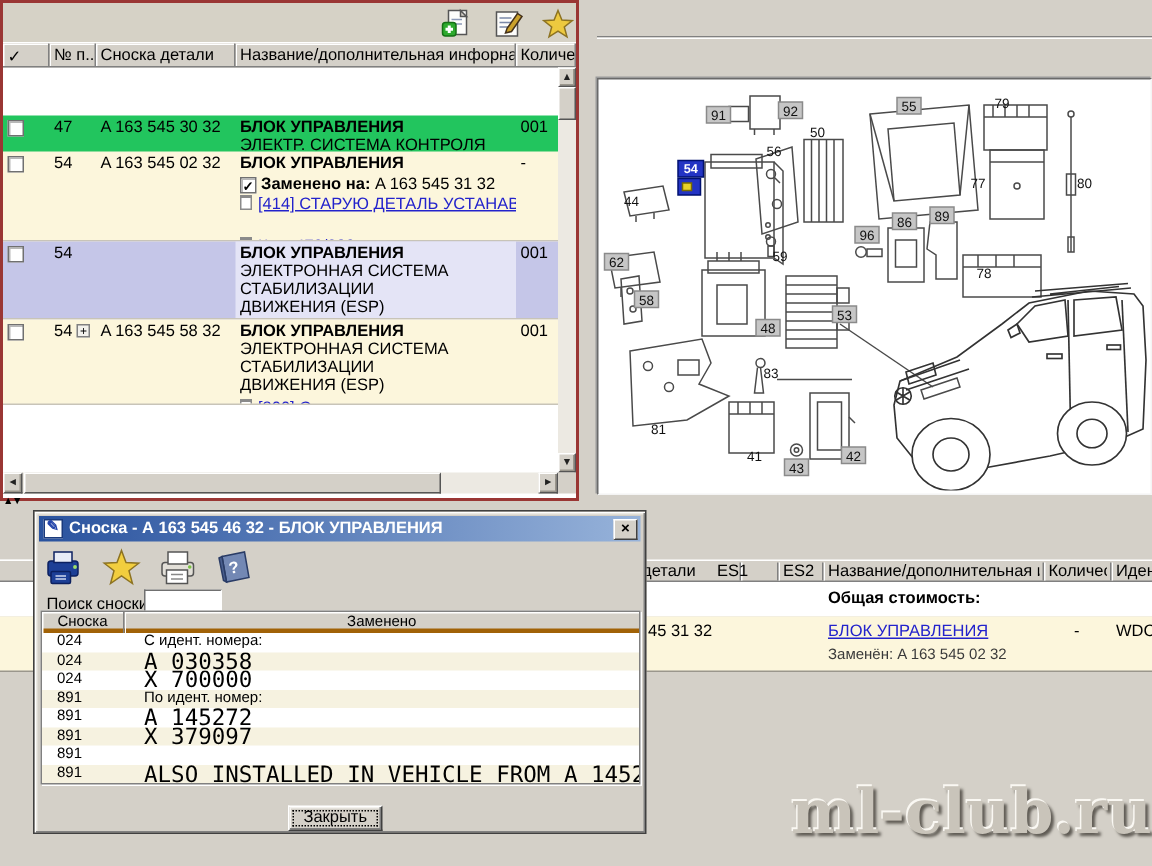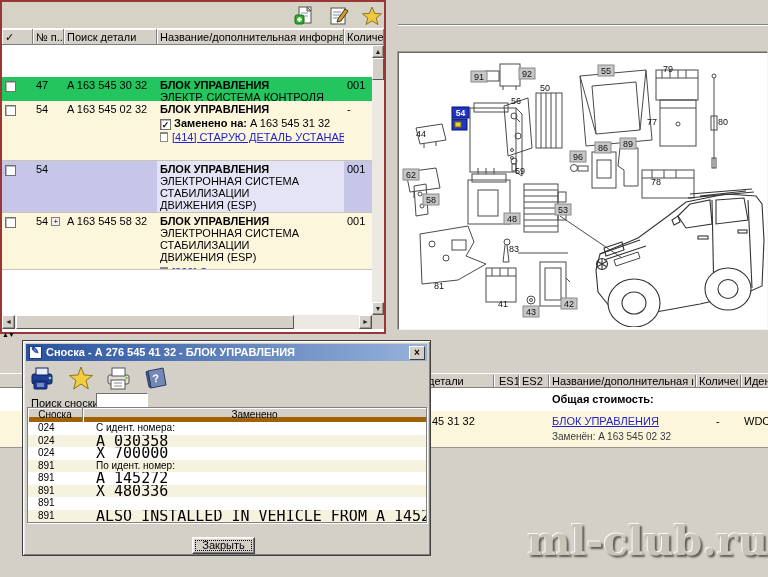--- a/index.html
+++ b/index.html
@@ -56,21 +56,21 @@
   .dialog { position:absolute; left:22px; top:340px; width:409px; height:216px; background:#d4d0c8; border:1px solid #404040; box-shadow:inset 1px 1px 0 #fff, inset -1px -1px 0 #808080, inset 2px 2px 0 #eceae4; }
   .dlg-title { position:absolute; left:3px; top:3px; right:3px; height:17px; background:linear-gradient(to right,#29529e,#97b3da); color:#fff; font-weight:bold; padding:2px 2px 0 20px; white-space:nowrap; overflow:hidden; }
   .dlg-title-icon { position:absolute; left:3px; top:2px; width:13px; height:13px; background:#fff; border:1px solid #1a3a7c; }
   .dlg-title-icon:after { content:"✎"; position:absolute; left:1px; top:-2px; font-size:10px; color:#2244aa; }
   .dlg-close { position:absolute; right:2px; top:2px; width:16px; height:14px; background:#d4d0c8; border:1px solid; border-color:#fff #404040 #404040 #fff; font:bold 10px/12px "Liberation Sans",sans-serif; text-align:center; color:#000; cursor:pointer; }
   .dlg-toolbar { position:absolute; left:6px; top:24px; height:28px; }
   .dlg-tbico { position:absolute; top:0; width:28px; height:26px; cursor:pointer; }
   .dlg-search-label { position:absolute; left:8px; top:56px; }
   .dlg-search-input { position:absolute; left:73px; top:52px; width:52px; height:15px; background:#fff; border:1px solid; border-color:#707070 #fff #fff #707070; font:11px "Liberation Sans",sans-serif; padding:0 2px; }
   .ftable { position:absolute; left:4px; top:66px; width:400px; height:116px; background:#fff; border:1px solid #808080; box-shadow:1px 1px 0 #fff; }
-  .fthead { position:absolute; left:0; top:0; width:100%; height:14px; background:#d4d0c8; border-bottom:5px solid #a16207; font-size:10px; }
+  .fthead { position:absolute; left:0; top:0; width:100%; height:14px; background:#d4d0c8; border-bottom:3px solid #a16207; font-size:10px; }
   .fth-code { position:absolute; left:0; top:0; width:55px; height:14px; text-align:center; border-right:1px solid #808080; box-shadow:inset 1px 1px 0 #fff; padding-top:1px; }
   .fth-desc { position:absolute; left:55px; top:0; right:0; height:14px; text-align:center; box-shadow:inset 1px 1px 0 #fff; padding-top:1px; }
   .frows { position:absolute; left:0; top:14px; width:100%; bottom:0; }
   .frow { position:relative; height:12.5px; font-size:10px; line-height:12px; }
   .frow:nth-child(even) { background:#f6f2e0; }
   .fc { position:absolute; left:0; top:0; width:55px; padding-left:10px; }
   .fd { position:absolute; left:55px; top:0; right:0; padding-left:13px; white-space:nowrap; overflow:hidden; }
   .mono { font-family:"DejaVu Sans Mono",monospace; font-size:15px; }
   .dlg-btn { position:absolute; left:169px; top:196px; width:63px; height:17px; background:#d4d0c8; border:1px solid; border-color:#fff #404040 #404040 #fff; box-shadow:inset -1px -1px 0 #808080, inset 1px 1px 0 #f4f2ee; text-align:center; font:11px/15px "Liberation Sans",sans-serif; cursor:pointer; }
   .dlg-btn:after { content:""; position:absolute; left:2px; top:2px; right:2px; bottom:2px; border:1px dotted #000; }
@@ -106,21 +106,21 @@
       <svg width="22" height="22">
           <path d="M11 2 L13.6 8.4 L20.5 8.8 L15.2 13 L17 19.6 L11 15.8 L5 19.6 L6.8 13 L1.5 8.8 L8.4 8.4 Z" fill="#edc93f" stroke="#8d7322"></path>
         </svg>
     </span>
   </div>
 
   <div class="main-grid">
     <div class="grid-head" style="width:382px">
       <div class="ghc" style="left:0;width:31px">✓</div>
       <div class="ghc" style="left:31px;width:31px">№ п...</div>
-      <div class="ghc" style="left:62px;width:93px">Поиск детали</div>
+      <div class="ghc" style="left:62px;width:93px">Сноска детали</div>
       <div class="ghc" style="left:155px;width:187px">Название/дополнительная инфорнация</div>
       <div class="ghc" style="left:342px;width:40px">Количес</div>
     </div>
 
     <div class="grid-row row-white" style="top:17px;height:56px">
       <div class="gc col-chk"><span class="cb"></span></div>
       <div class="gc col-num">47</div>
       <div class="gc col-part nw">A 163 545 30 32</div>
       <div class="gc col-name">
         <div class="ptitle">БЛОК УПРАВЛЕНИЯ</div>
@@ -411,21 +411,21 @@
 
 <div class="bottom-region">
   <div class="hsplit-arrows">▲▼</div>
 
   <div class="sliver-head">За</div>
   <div class="sliver-cell"><span class="docicon" style="margin:2px 0 0 4px"></span></div>
 
   <div class="bt-header">
     <div class="bthc" style="left:428px;width:62px">детали</div>
     <div class="btsep" style="left:493px"></div>
-    <div class="bthc" style="left:499px;width:28px">ES1</div>
+    <div class="bthc" style="left:478px;width:28px">ES1</div>
     <div class="btsep" style="left:518px"></div>
     <div class="bthc" style="left:522px;width:24px">ES2</div>
     <div class="btsep" style="left:548px"></div>
     <div class="bthc" style="left:552px;width:141px">Название/дополнительная инфорн...</div>
     <div class="btsep" style="left:695px"></div>
     <div class="bthc" style="left:699px;width:39px">Количес...</div>
     <div class="btsep" style="left:740px"></div>
     <div class="bthc" style="left:744px;width:24px">Идент</div>
   </div>
 
@@ -440,21 +440,21 @@
     <div class="bt-cell" style="left:716px;top:4px">-</div>
     <div class="bt-cell" style="left:744px;top:4px">WDC1</div>
   </div>
 
   <div class="watermark">ml-club.ru</div>
 </div>
 
 <div class="dialog">
   <div class="dlg-title">
     <span class="dlg-title-icon"></span>
-    <span>Сноска - А 276 545 41 32 - БЛОК УПРАВЛЕНИЯ</span>
+    <span>Сноска - А 163 545 46 32 - БЛОК УПРАВЛЕНИЯ</span>
     <span class="dlg-close">×</span>
   </div>
 
   <div class="dlg-toolbar">
     <span class="dlg-tbico" style="left:0">
       <svg width="28" height="26">
           <rect x="3" y="9" width="20" height="10" rx="2" fill="#1d3f96" stroke="#0c2060"></rect>
           <rect x="7" y="3" width="12" height="7" fill="#e8ecf6" stroke="#0c2060"></rect>
           <rect x="5" y="16" width="13" height="8" rx="1" fill="#1d3f96" stroke="#0c2060"></rect>
           <line x1="8" y1="19" x2="15" y2="19" stroke="#cfd8ee"></line>
@@ -510,21 +510,21 @@
       <div class="frow">
           <div class="fc">891</div>
           <div class="fd">По идент. номер:</div>
         </div>
       <div class="frow">
           <div class="fc">891</div>
           <div class="fd mono">A 145272</div>
         </div>
       <div class="frow">
           <div class="fc">891</div>
-          <div class="fd mono">X 480336</div>
+          <div class="fd mono">X 379097</div>
         </div>
       <div class="frow">
           <div class="fc">891</div>
         </div>
       <div class="frow">
           <div class="fc">891</div>
           <div class="fd mono">ALSO INSTALLED IN VEHICLE FROM A 145273, X 707756 WITH CODE 809</div>
         </div>
     </div>
   </div>

